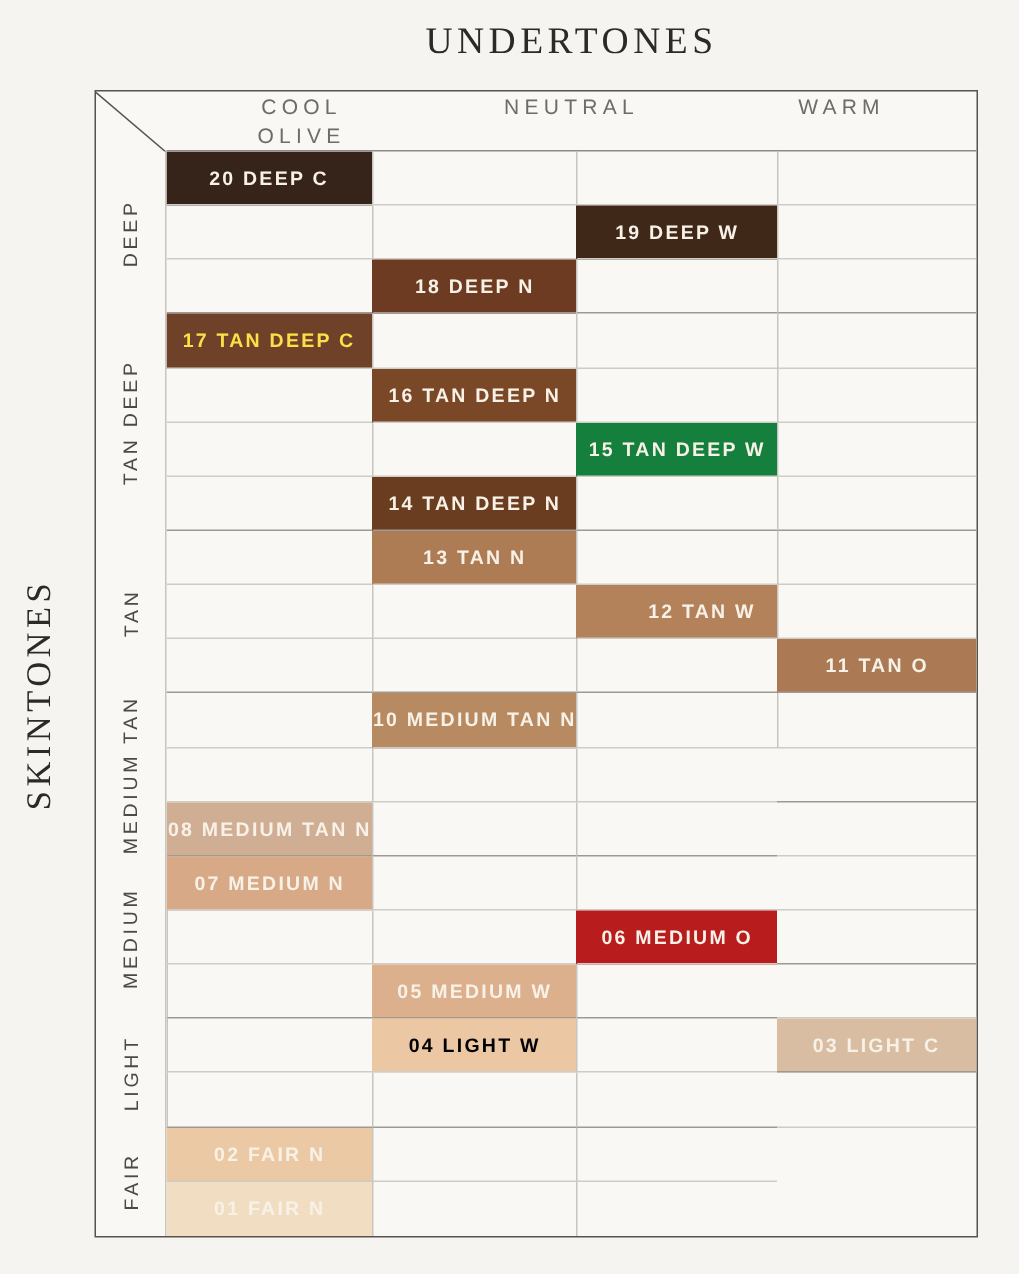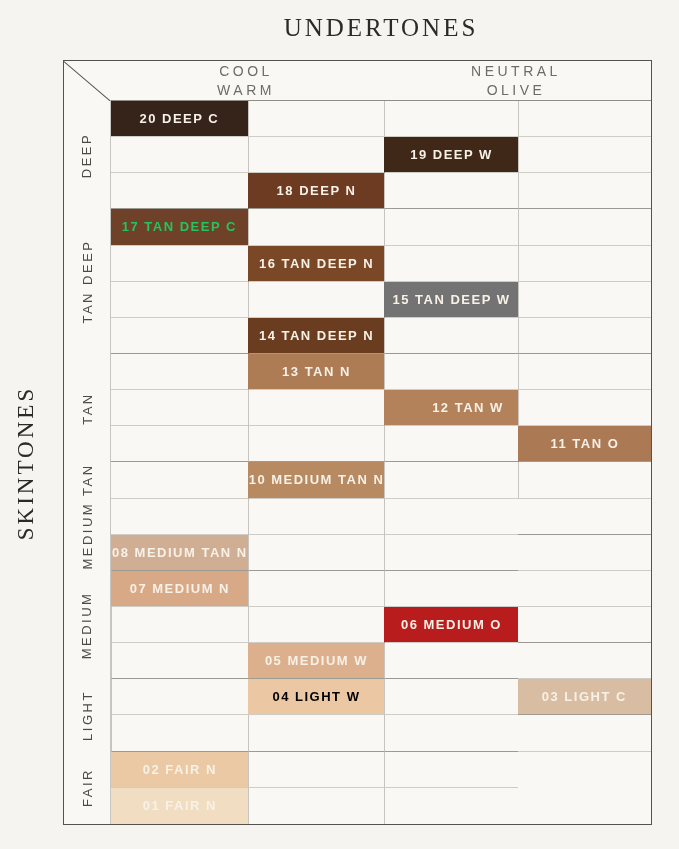--- a/index.html
+++ b/index.html
@@ -39,21 +39,21 @@
   }
 
   .corner { position:relative; overflow:hidden; }
   .diag {
     position:absolute; top:0; left:0; width:63px; height:1px;
     background:#56524c;
     transform:rotate(40.4deg); transform-origin:0 0;
   }
 
   .col-headers {
-    display:grid; grid-template-columns:repeat(2,1fr);
+    display:grid; grid-template-columns:repeat(3,1fr);
     border-bottom:1px solid #8f8b85;
     box-sizing:border-box;
   }
   .col-header {
     display:flex; align-items:center; justify-content:center;
     font-size:14px; letter-spacing:3.5px; color:#6e6c69;
   }
 
   .row-labels {
     border-right:1px solid #c8c5c0;
@@ -136,31 +136,31 @@
         <div class="cell vline"></div>
         <div class="cell vline"></div>
         <div class="cell"></div>
         <div class="cell vline"></div>
         <div class="cell vline filled" style="background: rgb(63, 40, 24); color: rgb(247, 241, 231); text-align: right;">19 DEEP W</div>
         <div class="cell vline"></div>
         <div class="cell group-end"></div>
         <div class="cell vline group-end filled" style="background: rgb(109, 59, 34); color: rgb(247, 241, 231);">18 DEEP N</div>
         <div class="cell vline group-end"></div>
         <div class="cell vline group-end"></div>
-        <div class="cell filled" style="background: rgb(111, 65, 41); color: #22c55e;">17 TAN DEEP C</div>
+        <div class="cell filled" style="background: rgb(111, 65, 41); color: #fde047;">17 TAN DEEP C</div>
         <div class="cell vline"></div>
         <div class="cell vline"></div>
         <div class="cell vline"></div>
         <div class="cell"></div>
         <div class="cell vline filled" style="background: rgb(123, 72, 39); color: rgb(247, 241, 231);">16 TAN DEEP N</div>
         <div class="cell vline"></div>
         <div class="cell vline"></div>
         <div class="cell"></div>
         <div class="cell vline"></div>
-        <div class="cell vline filled" style="background: #737373; color: rgb(247, 241, 231);">15 TAN DEEP W</div>
+        <div class="cell vline filled" style="background: #15803d; color: rgb(247, 241, 231);">15 TAN DEEP W</div>
         <div class="cell vline"></div>
         <div class="cell group-end"></div>
         <div class="cell vline group-end filled" style="background: rgb(107, 61, 32); color: rgb(247, 241, 231);">14 TAN DEEP N</div>
         <div class="cell vline group-end"></div>
         <div class="cell vline group-end"></div>
         <div class="cell"></div>
         <div class="cell vline filled" style="background: rgb(174, 124, 84); color: rgb(247, 241, 231);">13 TAN N</div>
         <div class="cell vline"></div>
         <div class="cell vline"></div>
         <div class="cell"></div>

